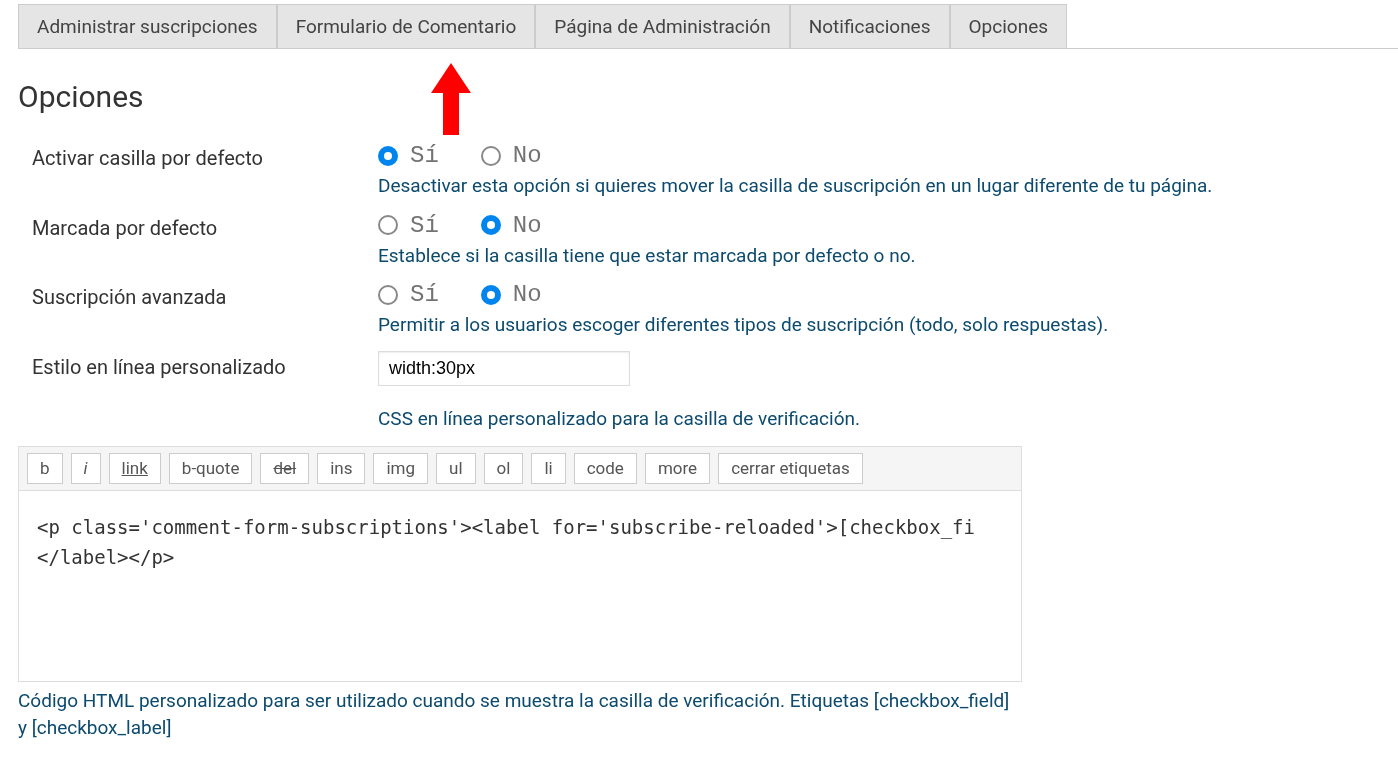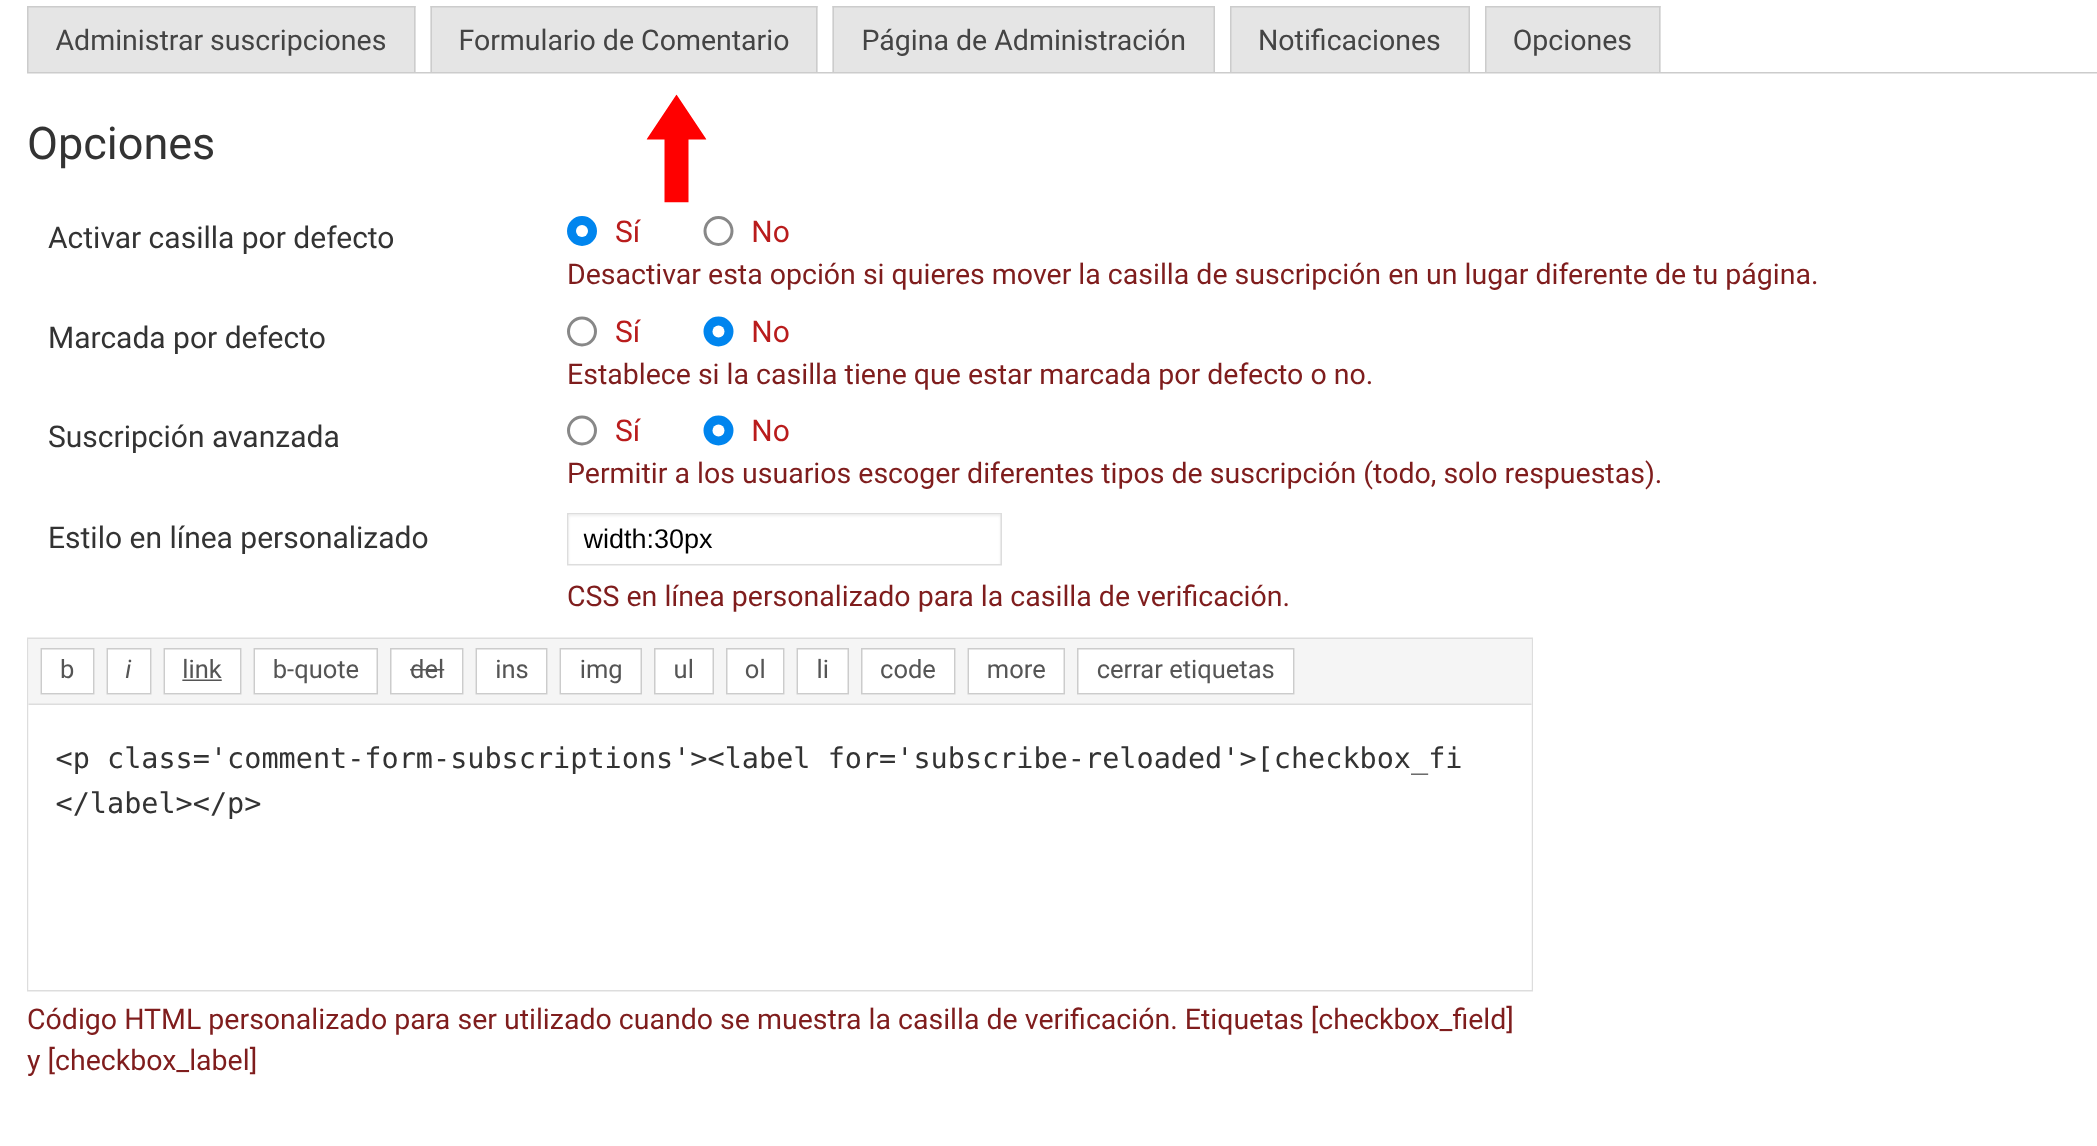--- a/index.html
+++ b/index.html
@@ -10,21 +10,20 @@
     font-size: 18px;
     color: #333;
     background: #fff;
     width: 1398px;
   }
   .tabs {
     display: flex;
     border-bottom: 1px solid #ccc;
     padding: 4px 0 0 0;
     margin: 0 0 0 18px;
-    gap: 10px;
     position: relative;
   }
   .tab {
     background: #e5e5e5;
     border: 1px solid #ccc;
     border-bottom: none;
     padding: 12px 18px;
     font-size: 19px;
     color: #444;
     cursor: pointer;
@@ -85,36 +84,37 @@
     position: absolute;
     width: 8px;
     height: 8px;
     background: #fff;
     border-radius: 50%;
     left: 50%;
     top: 50%;
     transform: translate(-50%, -50%);
   }
   .radio-label {
-    font-size: 20px;
-    color: #b91c1c;
+    font-size: 24px;
+    color: #737373;
     margin-right: 30px;
+    font-family: Liberation Mono, monospace;
   }
   .desc {
     font-size: 19px;
-    color: #7f1d1d;
+    color: #0c4a6e;
     line-height: 1.4;
   }
   .text-input {
     border: 1px solid #ddd;
     box-shadow: inset 0 1px 2px rgba(0,0,0,0.07);
     padding: 6px 10px;
     font-size: 18px;
-    width: 290px;
-    margin-bottom: 8px;
+    width: 252px;
+    margin-bottom: 20px;
   }
   .editor-wrap {
     border: 1px solid #ddd;
     margin-top: 2px;
     width: 1004px;
   }
   .editor-toolbar {
     background: #f5f5f5;
     border-bottom: 1px solid #ddd;
     padding: 6px 8px;

